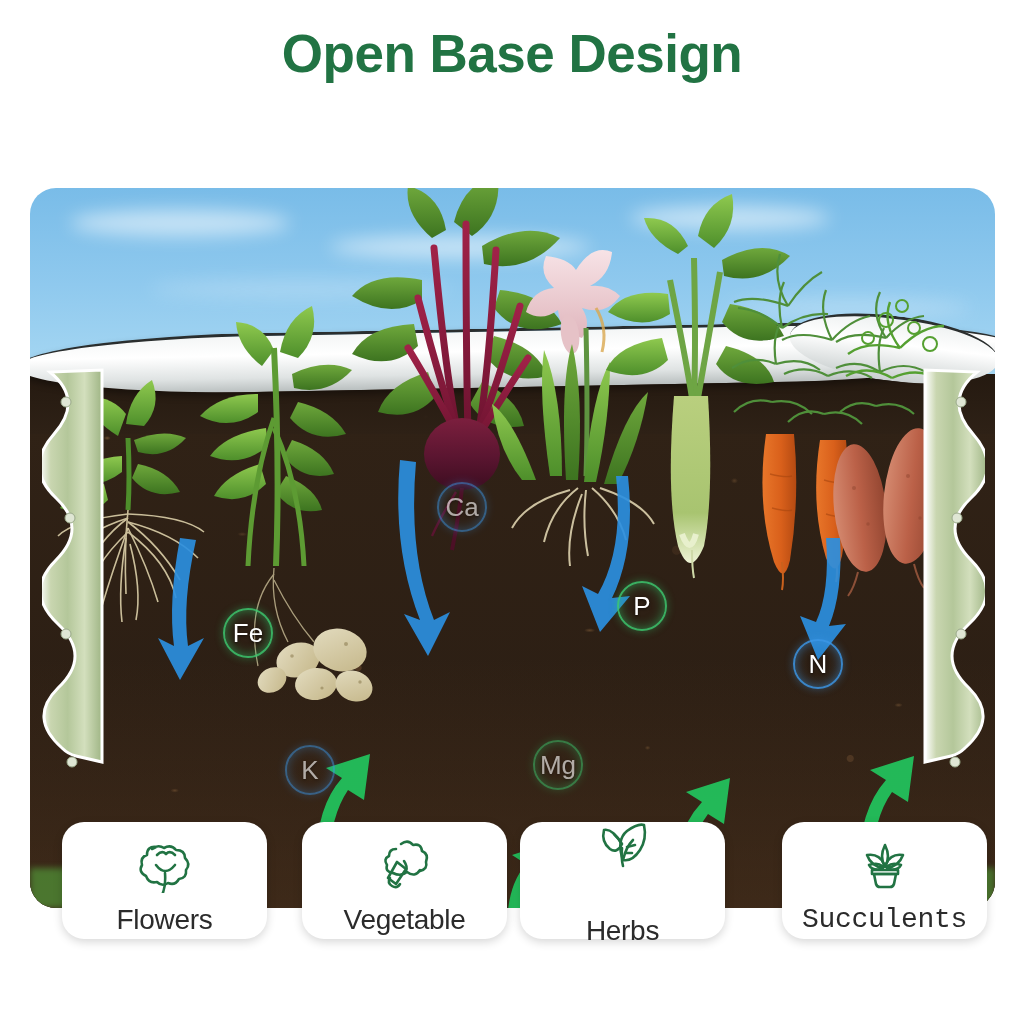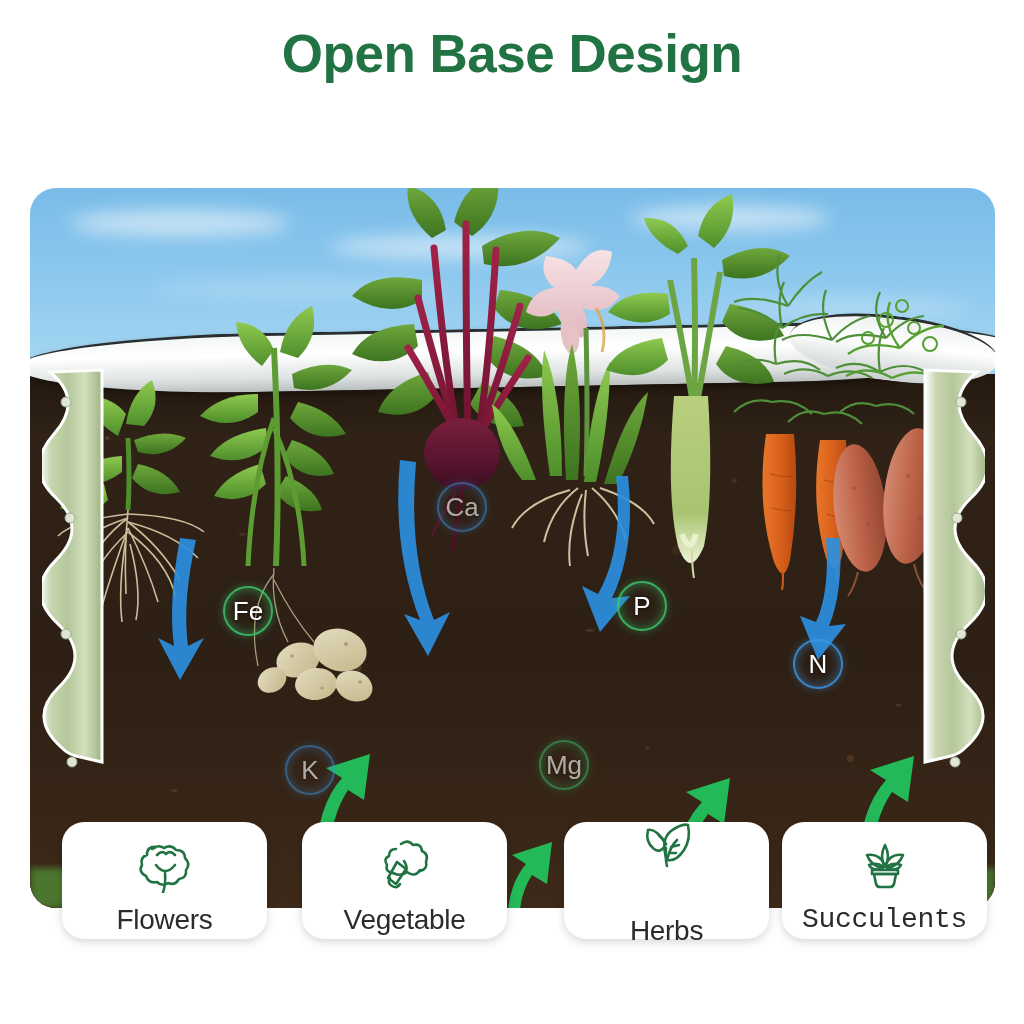--- a/index.html
+++ b/index.html
@@ -406,26 +406,26 @@
     <g fill="#dfe6d4" stroke="#9aa98a" stroke-width="1">
       <circle cx="54" cy="36" r="5"></circle>
         <circle cx="50" cy="152" r="5"></circle>
       <circle cx="54" cy="268" r="5"></circle>
         <circle cx="48" cy="396" r="5"></circle>
     </g>
   </svg>
 </div>
 
 <div id="overlay">
-    <div class="badge green" style="left: 223px; top: 586px;">Fe</div>
+    <div class="badge green" style="left: 223px; top: 608px;">Fe</div>
     <div class="badge blue dim" style="left: 437px; top: 482px;">Ca</div>
     <div class="badge green" style="left: 617px; top: 581px;">P</div>
     <div class="badge blue" style="left: 793px; top: 639px;">N</div>
     <div class="badge blue dim" style="left: 285px; top: 745px;">K</div>
-    <div class="badge green dim" style="left: 533px; top: 740px; margin-left: 6px;">Mg</div>
+    <div class="badge green dim" style="left: 533px; top: 740px;">Mg</div>
   </div>
 
 <div id="cards">
 
   <div class="card" style="left:62px;">
     <span class="ico">
       <svg width="62" height="62" viewBox="0 0 62 62" fill="none" stroke="#217343" stroke-width="2.6" stroke-linecap="round" stroke-linejoin="round">
         <path d="M22 16 q-9 -1 -9 8 q-7 2 -5 10 q-4 7 4 11 q3 8 11 6 q5 5 11 1 q7 3 11 -4
                  q8 -1 7 -9 q5 -6 -1 -12 q0 -8 -9 -8 q-5 -6 -12 -2 q-6 -4 -12 1 z"></path>
         <path d="M23 24 q5 -5 9 -1 q4 -4 9 1"></path>
@@ -443,21 +443,21 @@
         <path d="M27 13 q7 -5 12 1 q8 -2 9 6 q7 3 4 11 q2 7 -6 9"></path>
         <path d="M19 42 q8 4 14 -1 q8 6 13 -2"></path>
         <path d="M23 31 l-9 16 l8 6 l10 -15 z"></path>
         <path d="M16 47 q-3 5 2 8 q5 3 8 -2"></path>
         <path d="M30 30 q4 6 2 10"></path>
       </svg>
     </span>
     <span class="lbl">Vegetable</span>
   </div>
 
-  <div class="card" style="left:564px;gap:33px;">
+  <div class="card" style="left:520px;gap:33px;">
     <span class="ico">
       <svg width="62" height="62" viewBox="0 0 62 62" fill="none" stroke="#217343" stroke-width="2.6" stroke-linecap="round" stroke-linejoin="round">
         <path d="M30 30 q-10 -16 -18 -14 q-3 12 6 19 q7 5 12 -5 z"></path>
         <path d="M22 20 q5 5 7 9"></path>
         <path d="M31 46 q-7 -20 4 -29 q11 -8 17 -6 q3 14 -4 25 q-8 12 -17 10 z"></path>
         <path d="M31 46 q3 -13 10 -20"></path>
         <path d="M35 33 l8 -2 M33 39 l7 0"></path>
         <path d="M30 34 q-1 10 1 18"></path>
       </svg>
     </span>

